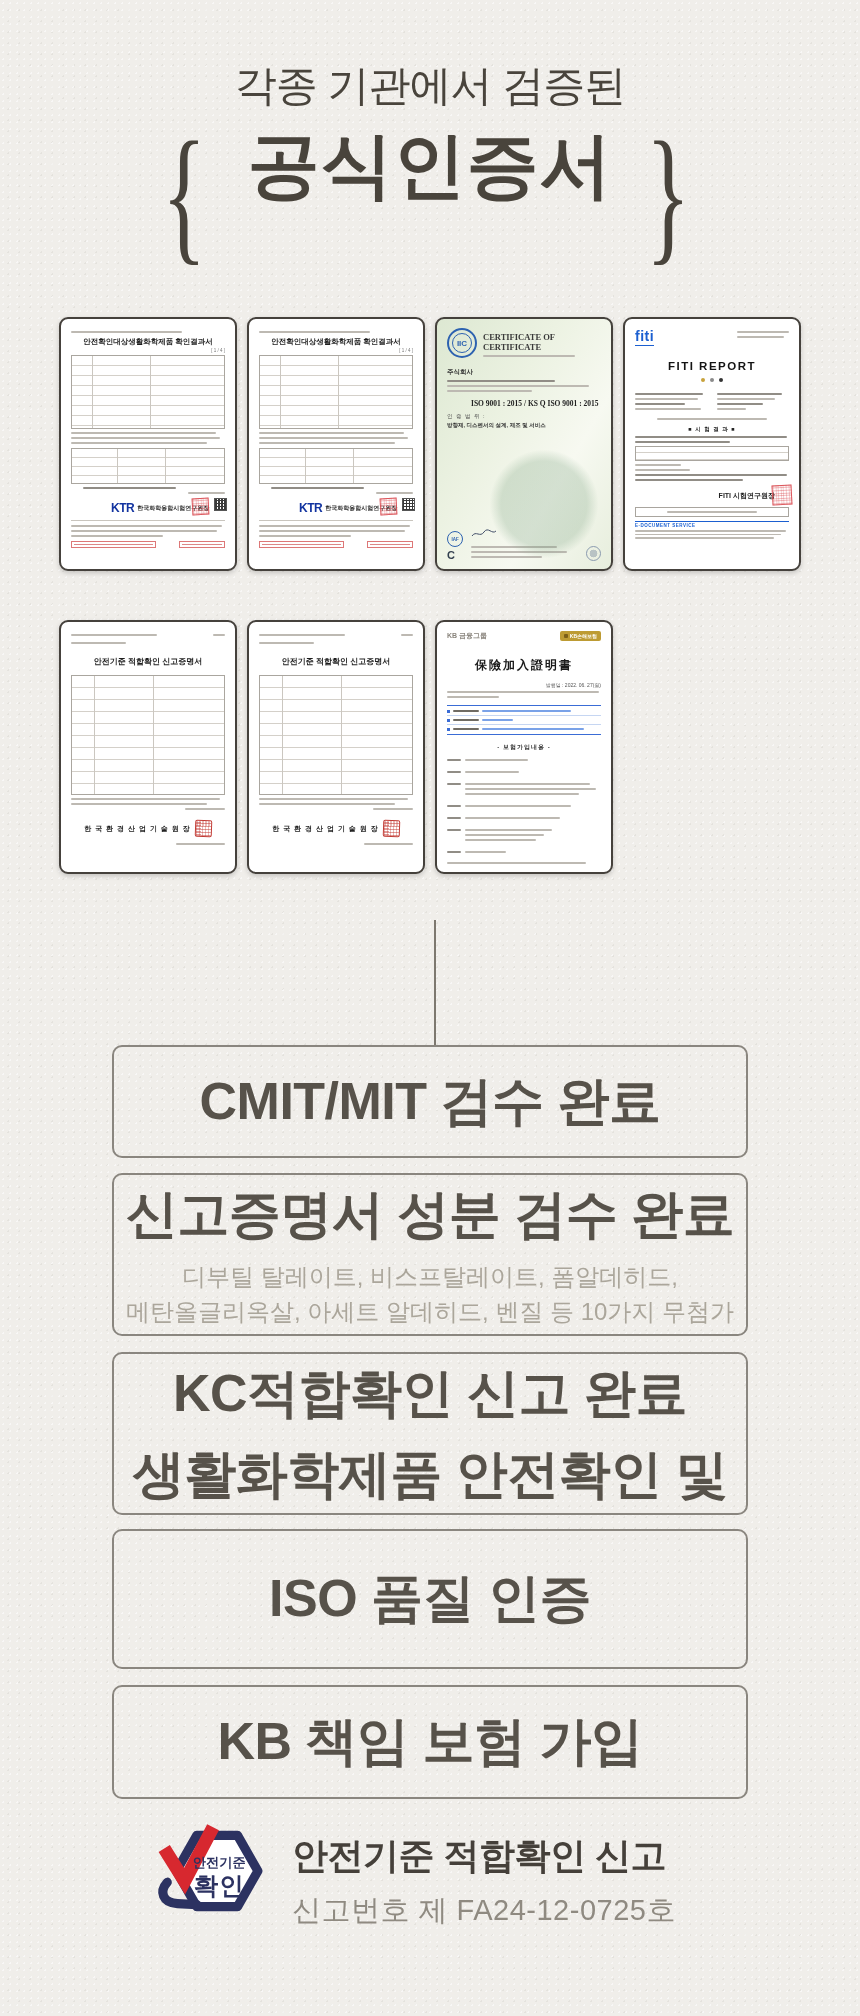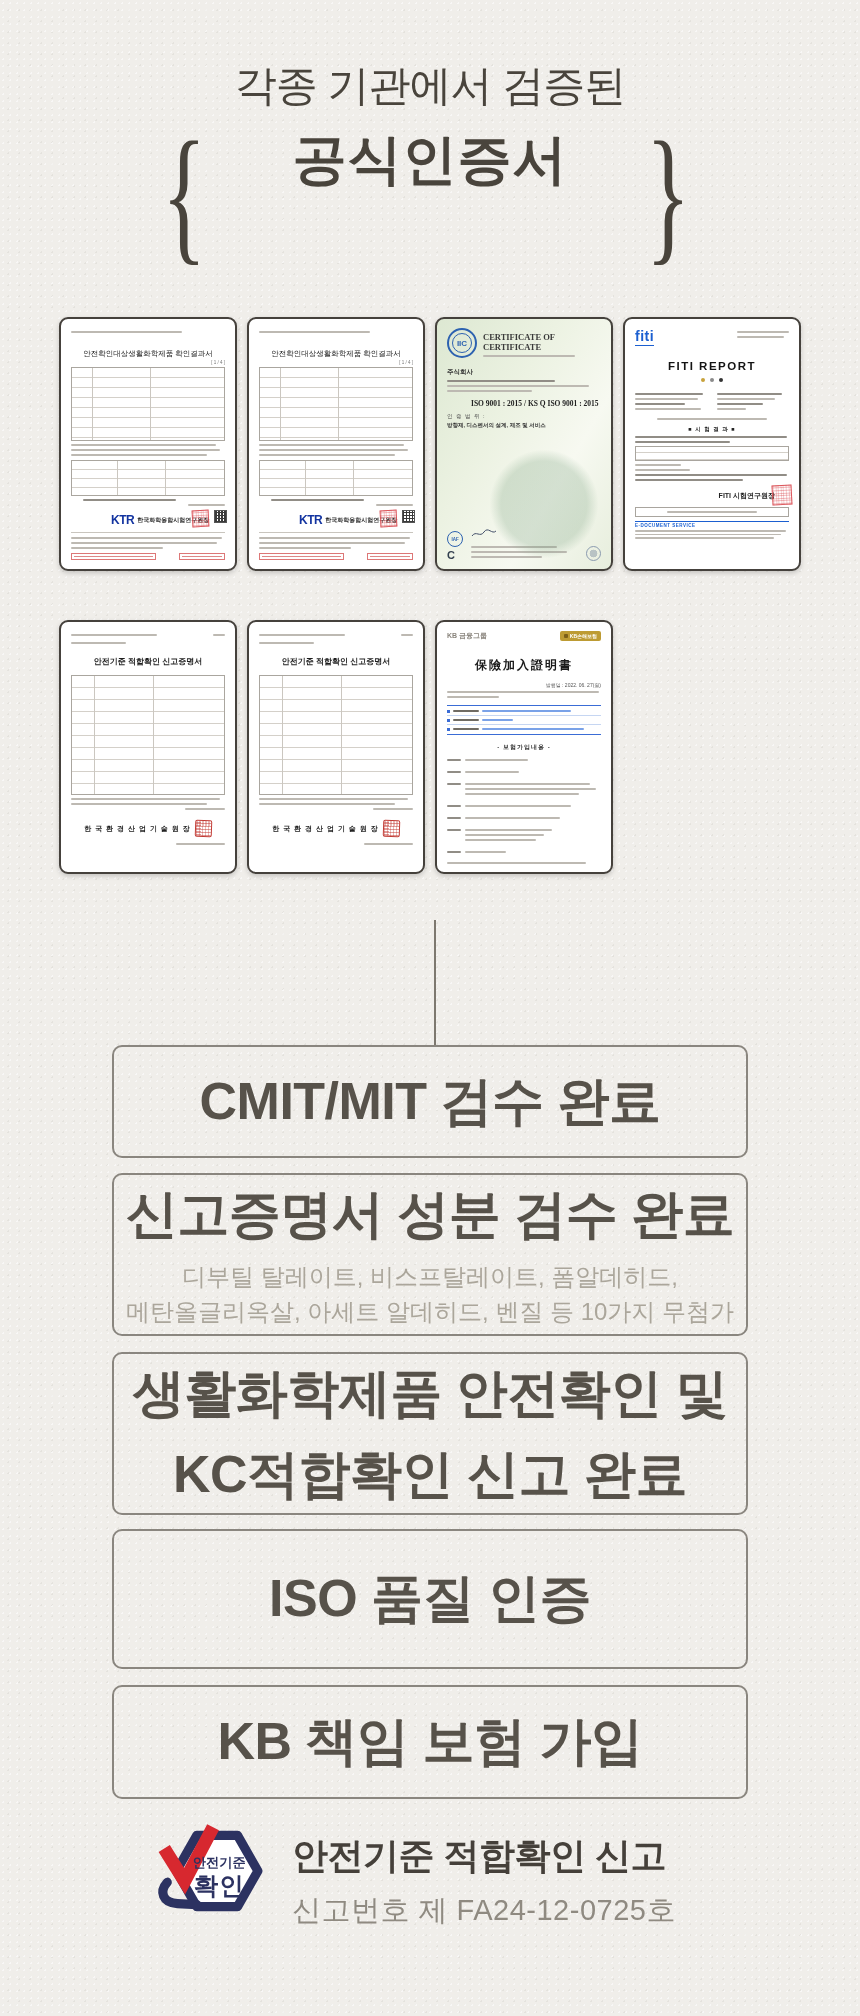--- a/index.html
+++ b/index.html
@@ -9,37 +9,37 @@
     background-color:#f0eeea;
     background-image:
       radial-gradient(rgba(255,255,255,.55) 1px, transparent 1px),
       radial-gradient(rgba(189,185,176,.22) 1px, transparent 1px);
     background-size:7px 7px,11px 11px;
     background-position:0 0,3px 5px;
   }
   
   .header{position:absolute;top:58px;left:0;width:100%;text-align:center;color:#49443c;}
   .header .sub{font-size:42px;letter-spacing:-1px;}
-  .header .big{font-size:54px;font-weight:700;letter-spacing:1px;margin-top:10px;}
+  .header .big{font-size:72px;font-weight:700;letter-spacing:1px;margin-top:4px;}
   .brace{position:absolute;top:52px;font-family:"Liberation Serif","DejaVu Serif",serif;
     font-size:150px;line-height:168px;color:#49443c;transform:scaleX(.62);transform-origin:center;}
   .brace.l{left:148px;}
   .brace.r{left:632px;}
   
   .certrow{position:absolute;left:50%;transform:translateX(-50%);width:742px;display:flex;gap:10px;}
   .row1{top:317px;}
   .row2{top:620px;}
   .cert{width:178px;height:254px;box-sizing:border-box;background:#fff;border:2px solid #45413c;
     border-radius:9px;box-shadow:0 2px 5px rgba(0,0,0,.18);padding:9px 10px;position:relative;overflow:hidden;}
   .b{display:block;height:2px;background:#bdb9b2;border-radius:1px;margin:3px 0;}
   .b.d{background:#918d86;}
   .ln{margin:3px 0;}
   .hr{height:1px;background:#c9c5be;margin:4px 0;}
   
-  .ka-title{font-size:7.5px;font-weight:400;color:#1d1d1d;text-align:center;margin-top:16px;white-space:nowrap;}
+  .ka-title{font-size:7.5px;font-weight:700;color:#1d1d1d;text-align:center;margin-top:4px;white-space:nowrap;}
   .ka-page{font-size:4.5px;color:#777;text-align:right;margin:1px 0 2px;}
   .mt{border:1px solid #aaa69f;}
   .mt-a{height:72px;background-image:
       linear-gradient(to right,transparent calc(14% - 1px),#cbc7c0 calc(14% - 1px) 14%,transparent 14%),
       linear-gradient(to right,transparent calc(52% - 1px),#cbc7c0 calc(52% - 1px) 52%,transparent 52%),
       repeating-linear-gradient(to bottom,transparent 0 9px,#d4d0c9 9px 10px);}
   .mt-b{height:34px;margin-top:4px;background-image:
       linear-gradient(to right,transparent calc(30% - 1px),#cbc7c0 calc(30% - 1px) 30%,transparent 30%),
       linear-gradient(to right,transparent calc(62% - 1px),#cbc7c0 calc(62% - 1px) 62%,transparent 62%),
       repeating-linear-gradient(to bottom,transparent 0 8px,#d4d0c9 8px 9px);}
@@ -451,22 +451,22 @@
   </div>
   <div class="bx bx2">
     <div class="bx-t">신고증명서 성분 검수 완료</div>
     <div class="sub">
       <div>디부틸 탈레이트, 비스프탈레이트, 폼알데히드,</div>
       <div>메탄올글리옥살, 아세트 알데히드, 벤질 등 10가지 무첨가</div>
     </div>
   </div>
   <div class="bx bx3">
     <div class="bx-t">
+      <div>KC적합확인 신고 완료</div>
       <div>생활화학제품 안전확인 및</div>
-      <div>KC적합확인 신고 완료</div>
     </div>
   </div>
   <div class="bx bx4">
     <div class="bx-t">ISO 품질 인증</div>
   </div>
   <div class="bx bx5">
     <div class="bx-t">KB 책임 보험 가입</div>
   </div>
 </div>
 

